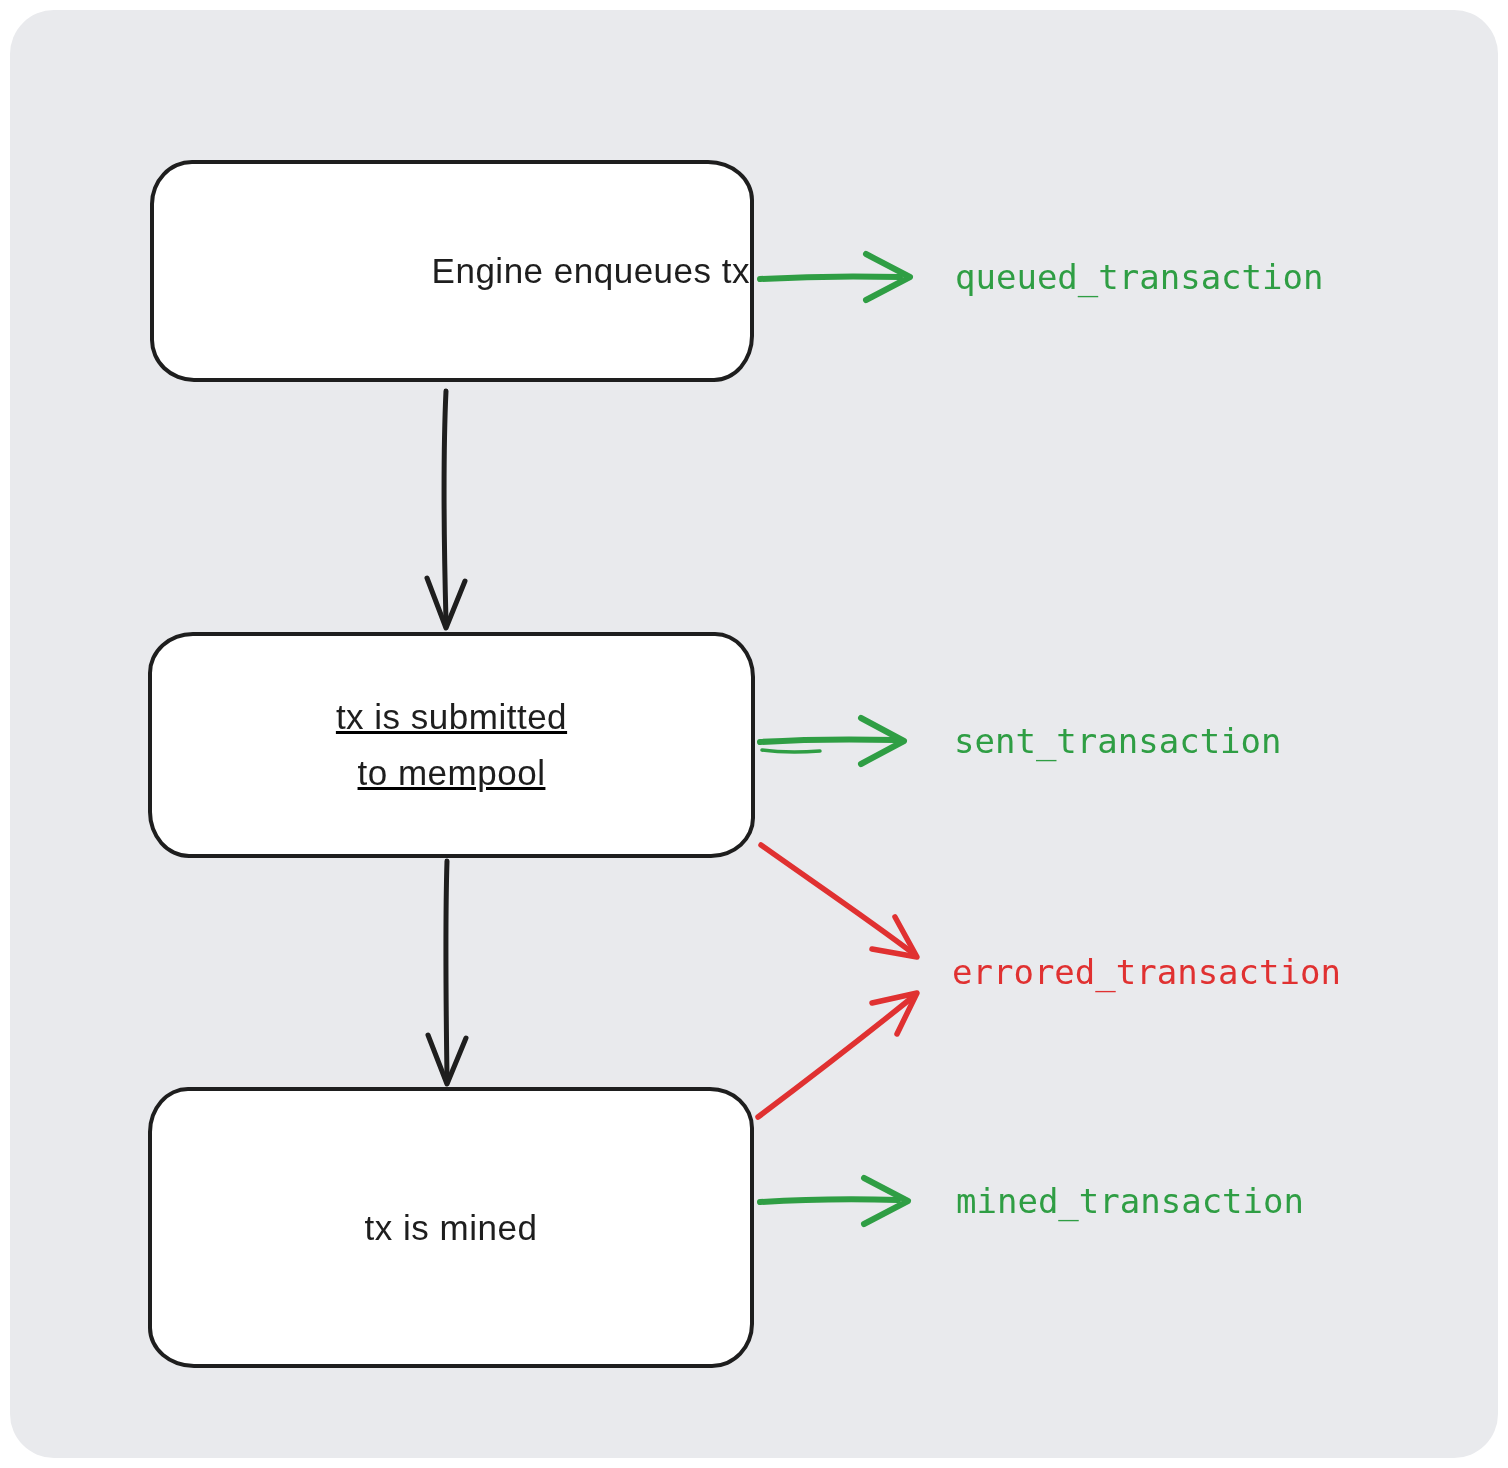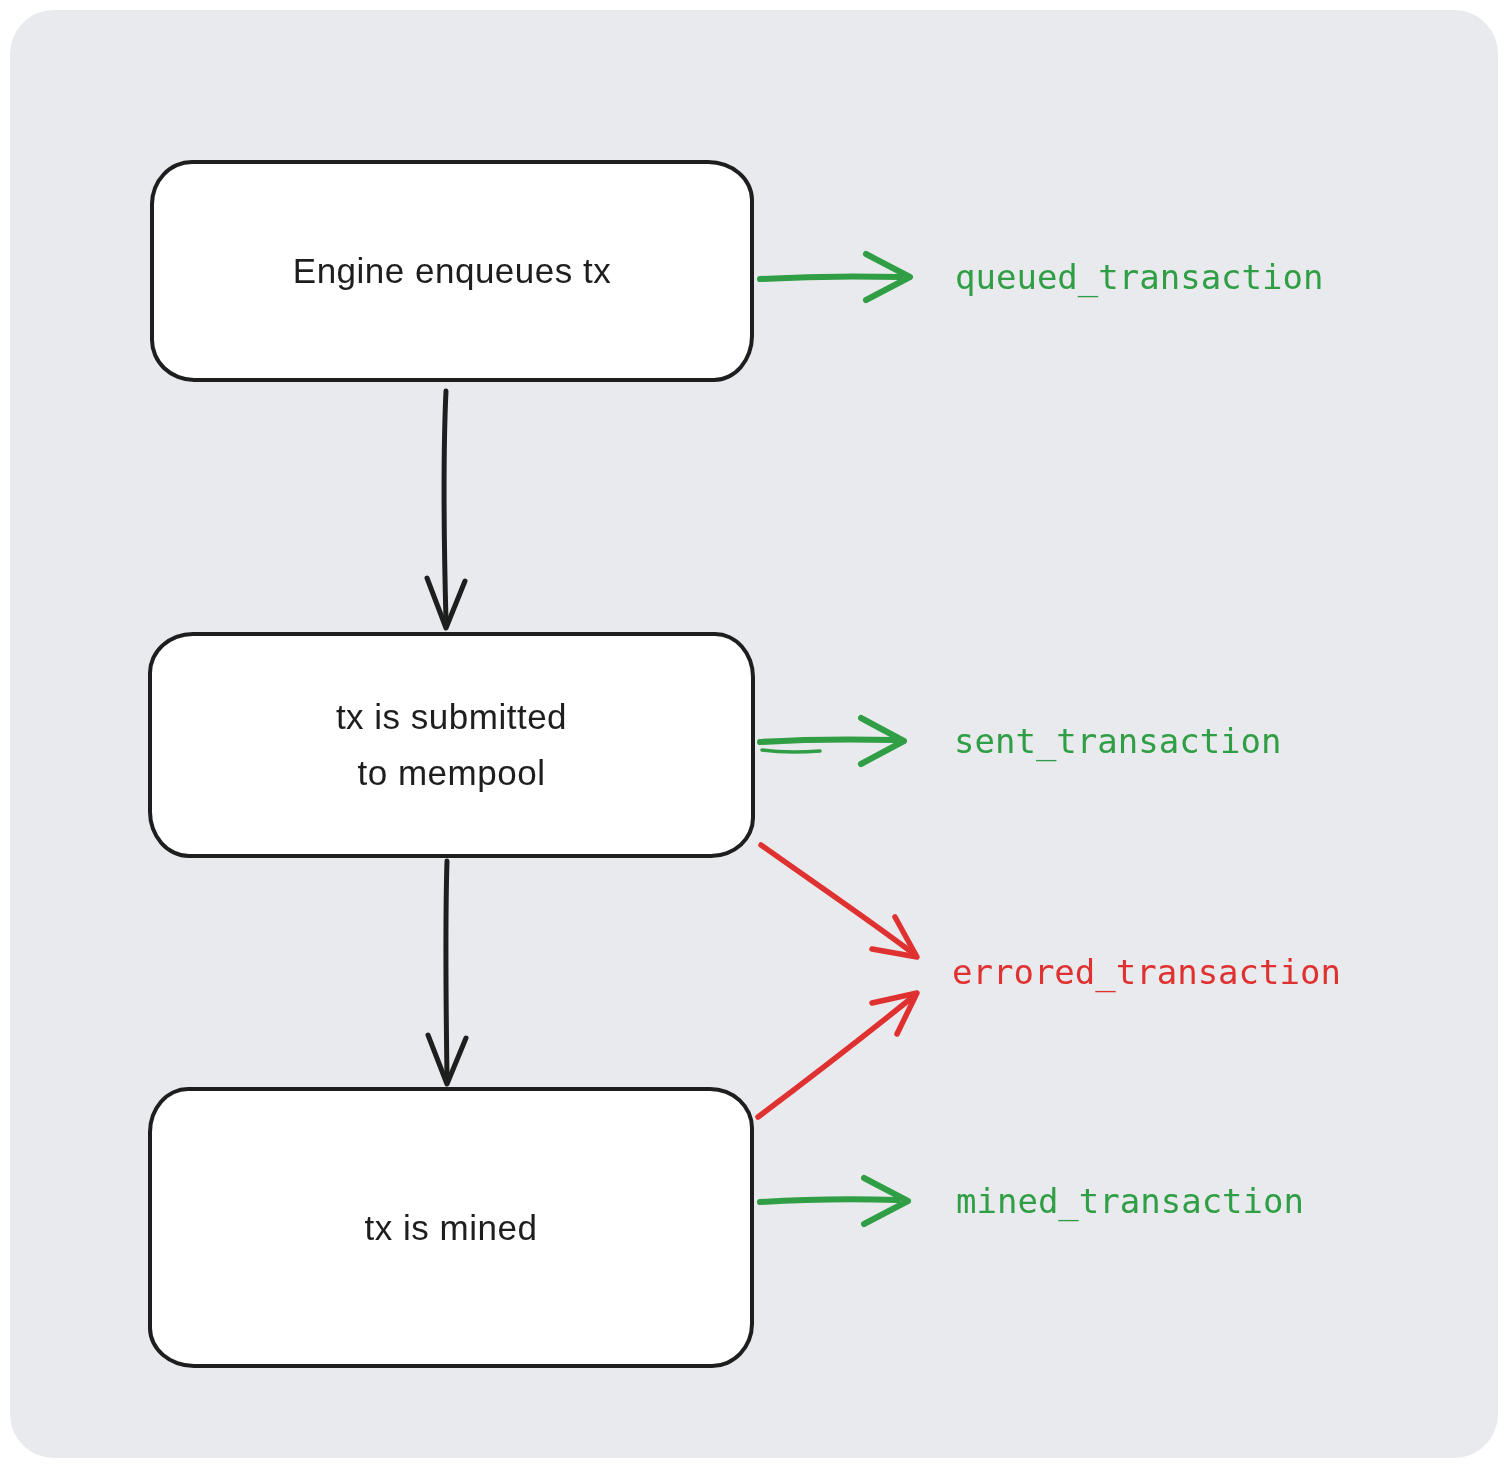--- a/index.html
+++ b/index.html
@@ -41,21 +41,21 @@
     justify-content: center;
     text-align: center;
   }
   .node-label {
     font-size: 35px;
     line-height: 56px;
     color: var(--ink, #1e1e1e);
     white-space: pre-line;
     letter-spacing: 0.5px;
   }
-  .rad-a { border-radius: 42px 46px 40px 44px / 44px 40px 46px 42px; }
+  .rad-a { border-radius: 42px 46px 40px 44px / 44px 40px 46px 42px; justify-content: flex-end; }
   .rad-b { border-radius: 45px 40px 44px 41px / 41px 45px 40px 46px; }
   .rad-c { border-radius: 40px 44px 42px 46px / 45px 41px 44px 40px; }
   .event {
     position: absolute;
     font-family: "DejaVu Sans Mono", monospace;
     font-size: 34px;
     line-height: 48px;
     font-weight: 500;
     white-space: nowrap;
     letter-spacing: 0px;
@@ -105,21 +105,21 @@
       <g class="green">
         <path d="M760 1202 C810 1199 860 1199 898 1200"></path>
         <path d="M864 1178 L908 1201 L864 1224"></path>
       </g>
     </svg>
 
     <div class="node rad-a" style="left:140px; top:150px; width:604px; height:222px;">
       <div class="node-label">Engine enqueues tx</div>
     </div>
 
-    <div class="node rad-b" style="left:138px; top:622px; width:607px; height:226px;">
+    <div class="node rad-b" style="left:138px; top:622px; width:607px; height:226px;text-decoration:underline;">
       <div class="node-label">tx is submitted
 to mempool</div>
     </div>
 
     <div class="node rad-c" style="left:138px; top:1077px; width:606px; height:281px;">
       <div class="node-label">tx is mined</div>
     </div>
 
     <div class="event green" style="left:945px; top:243px;">queued_transaction</div>
 

